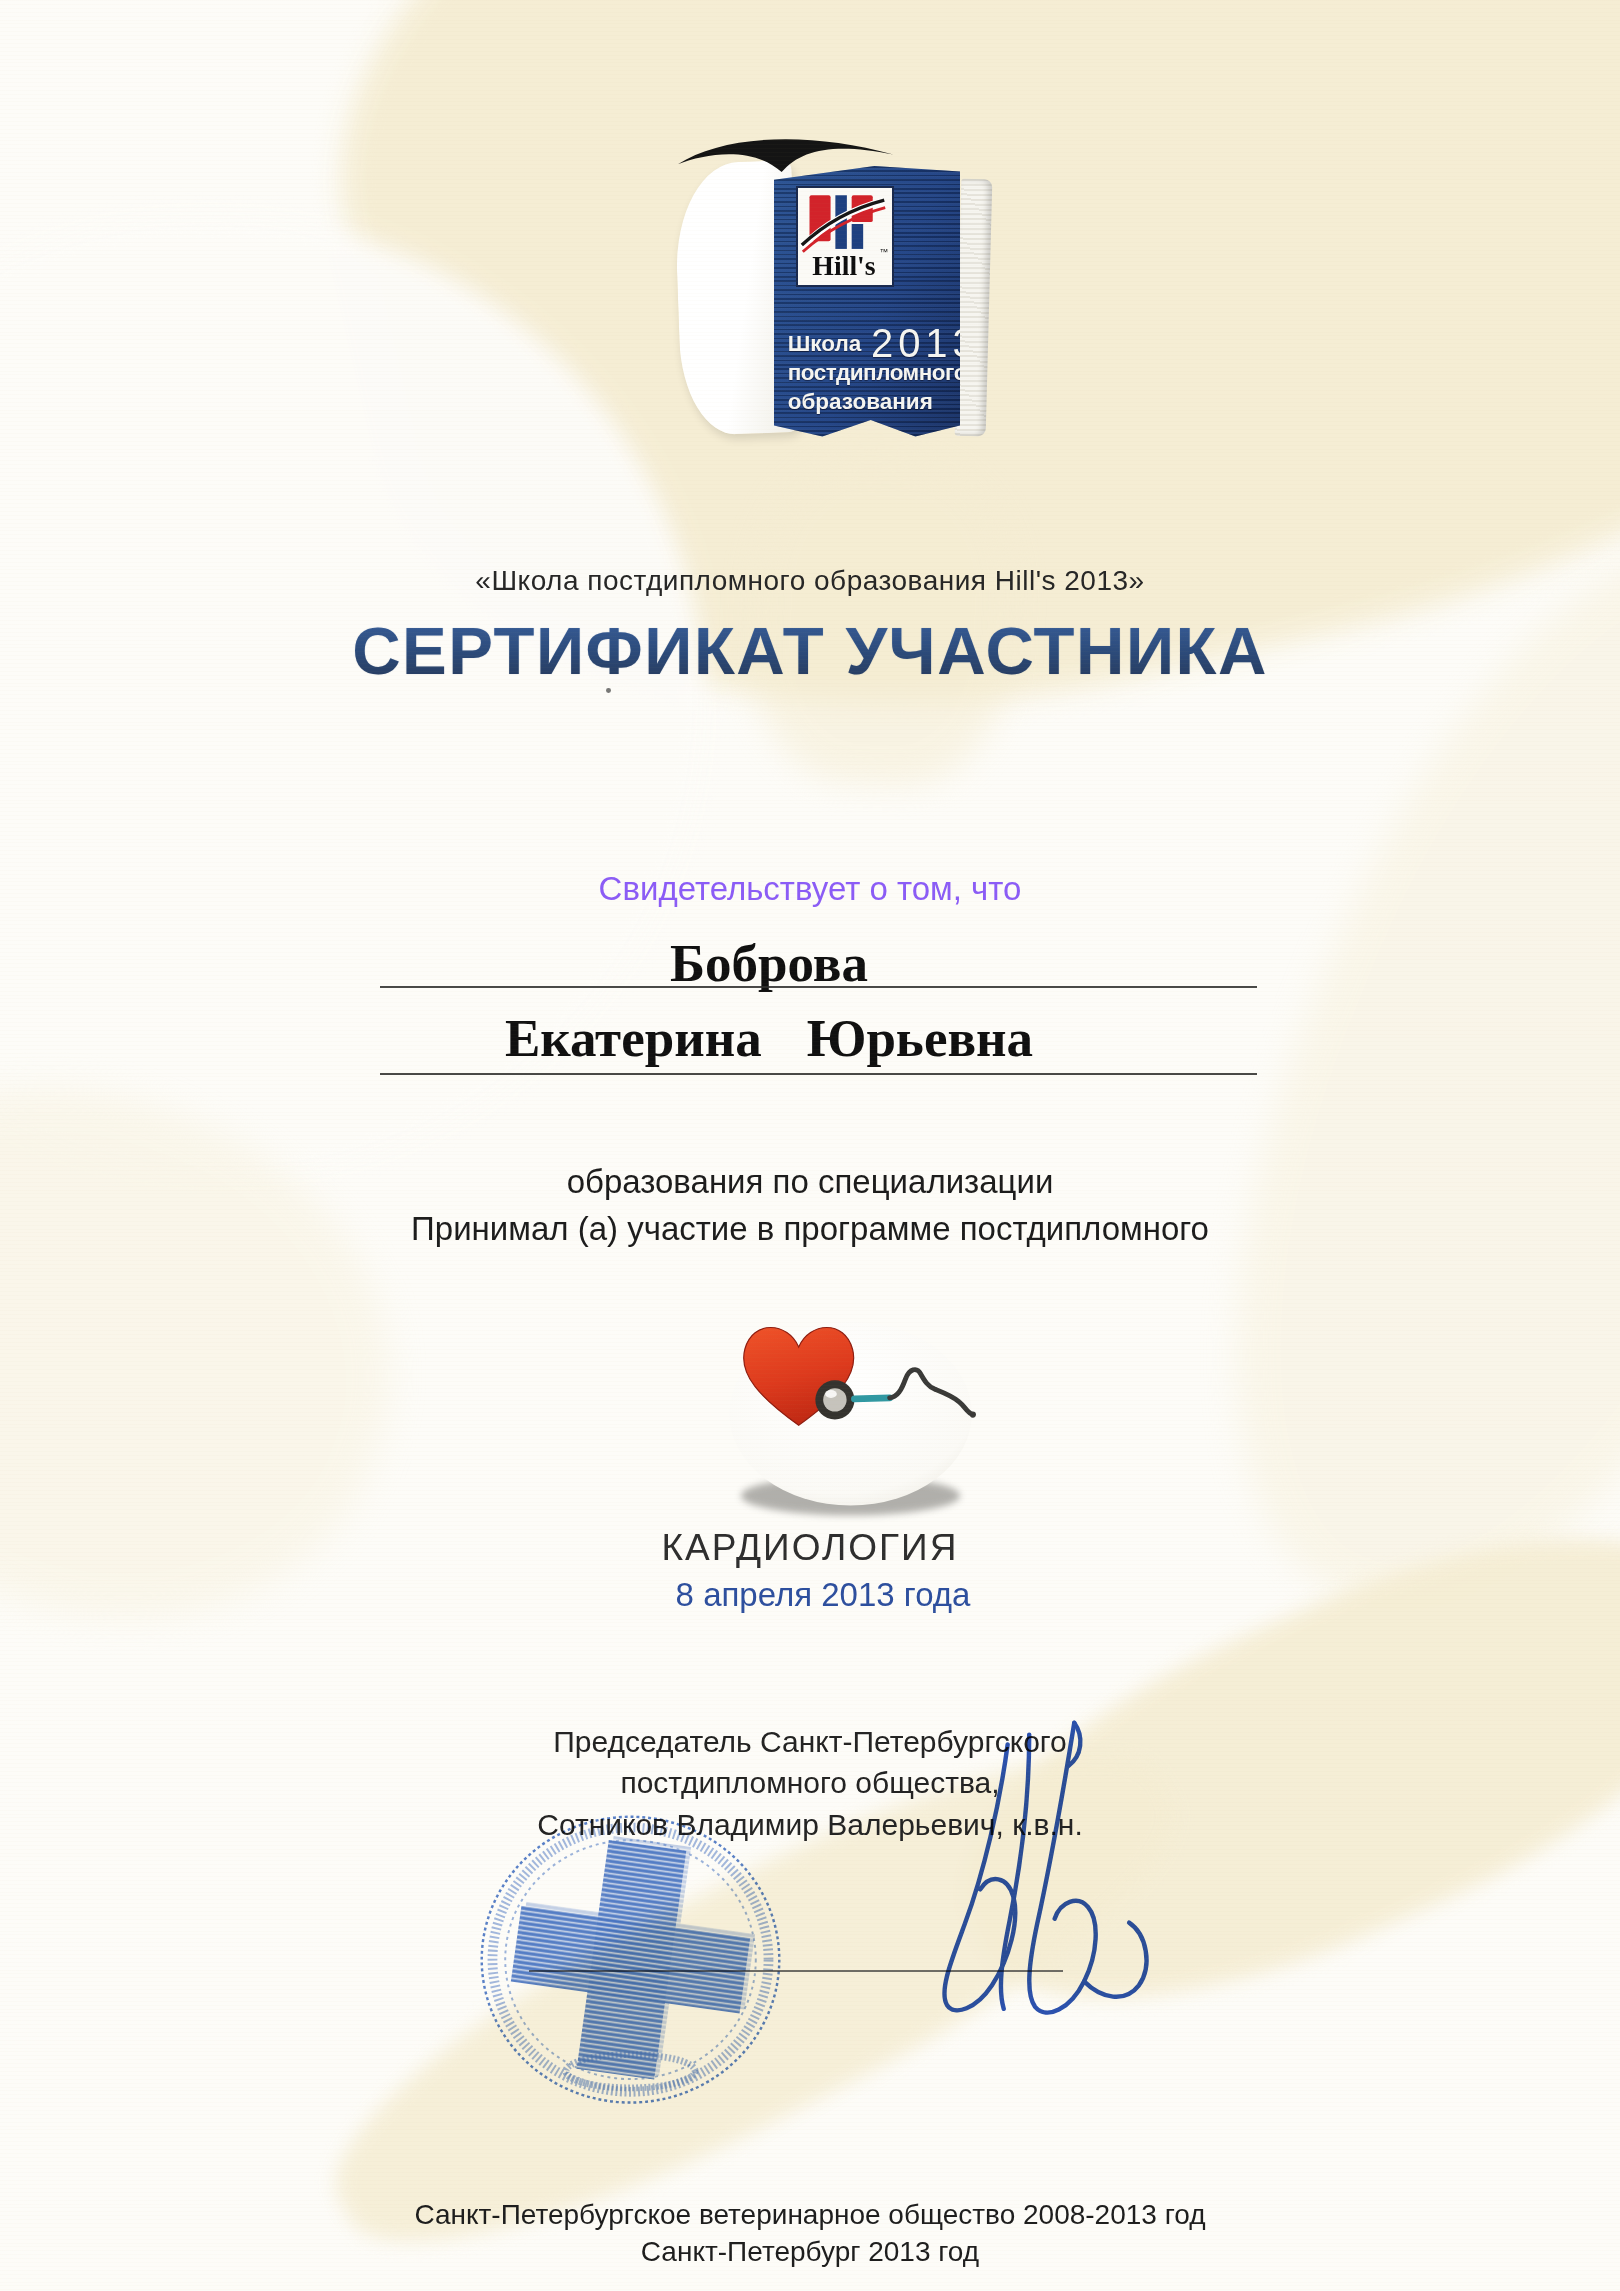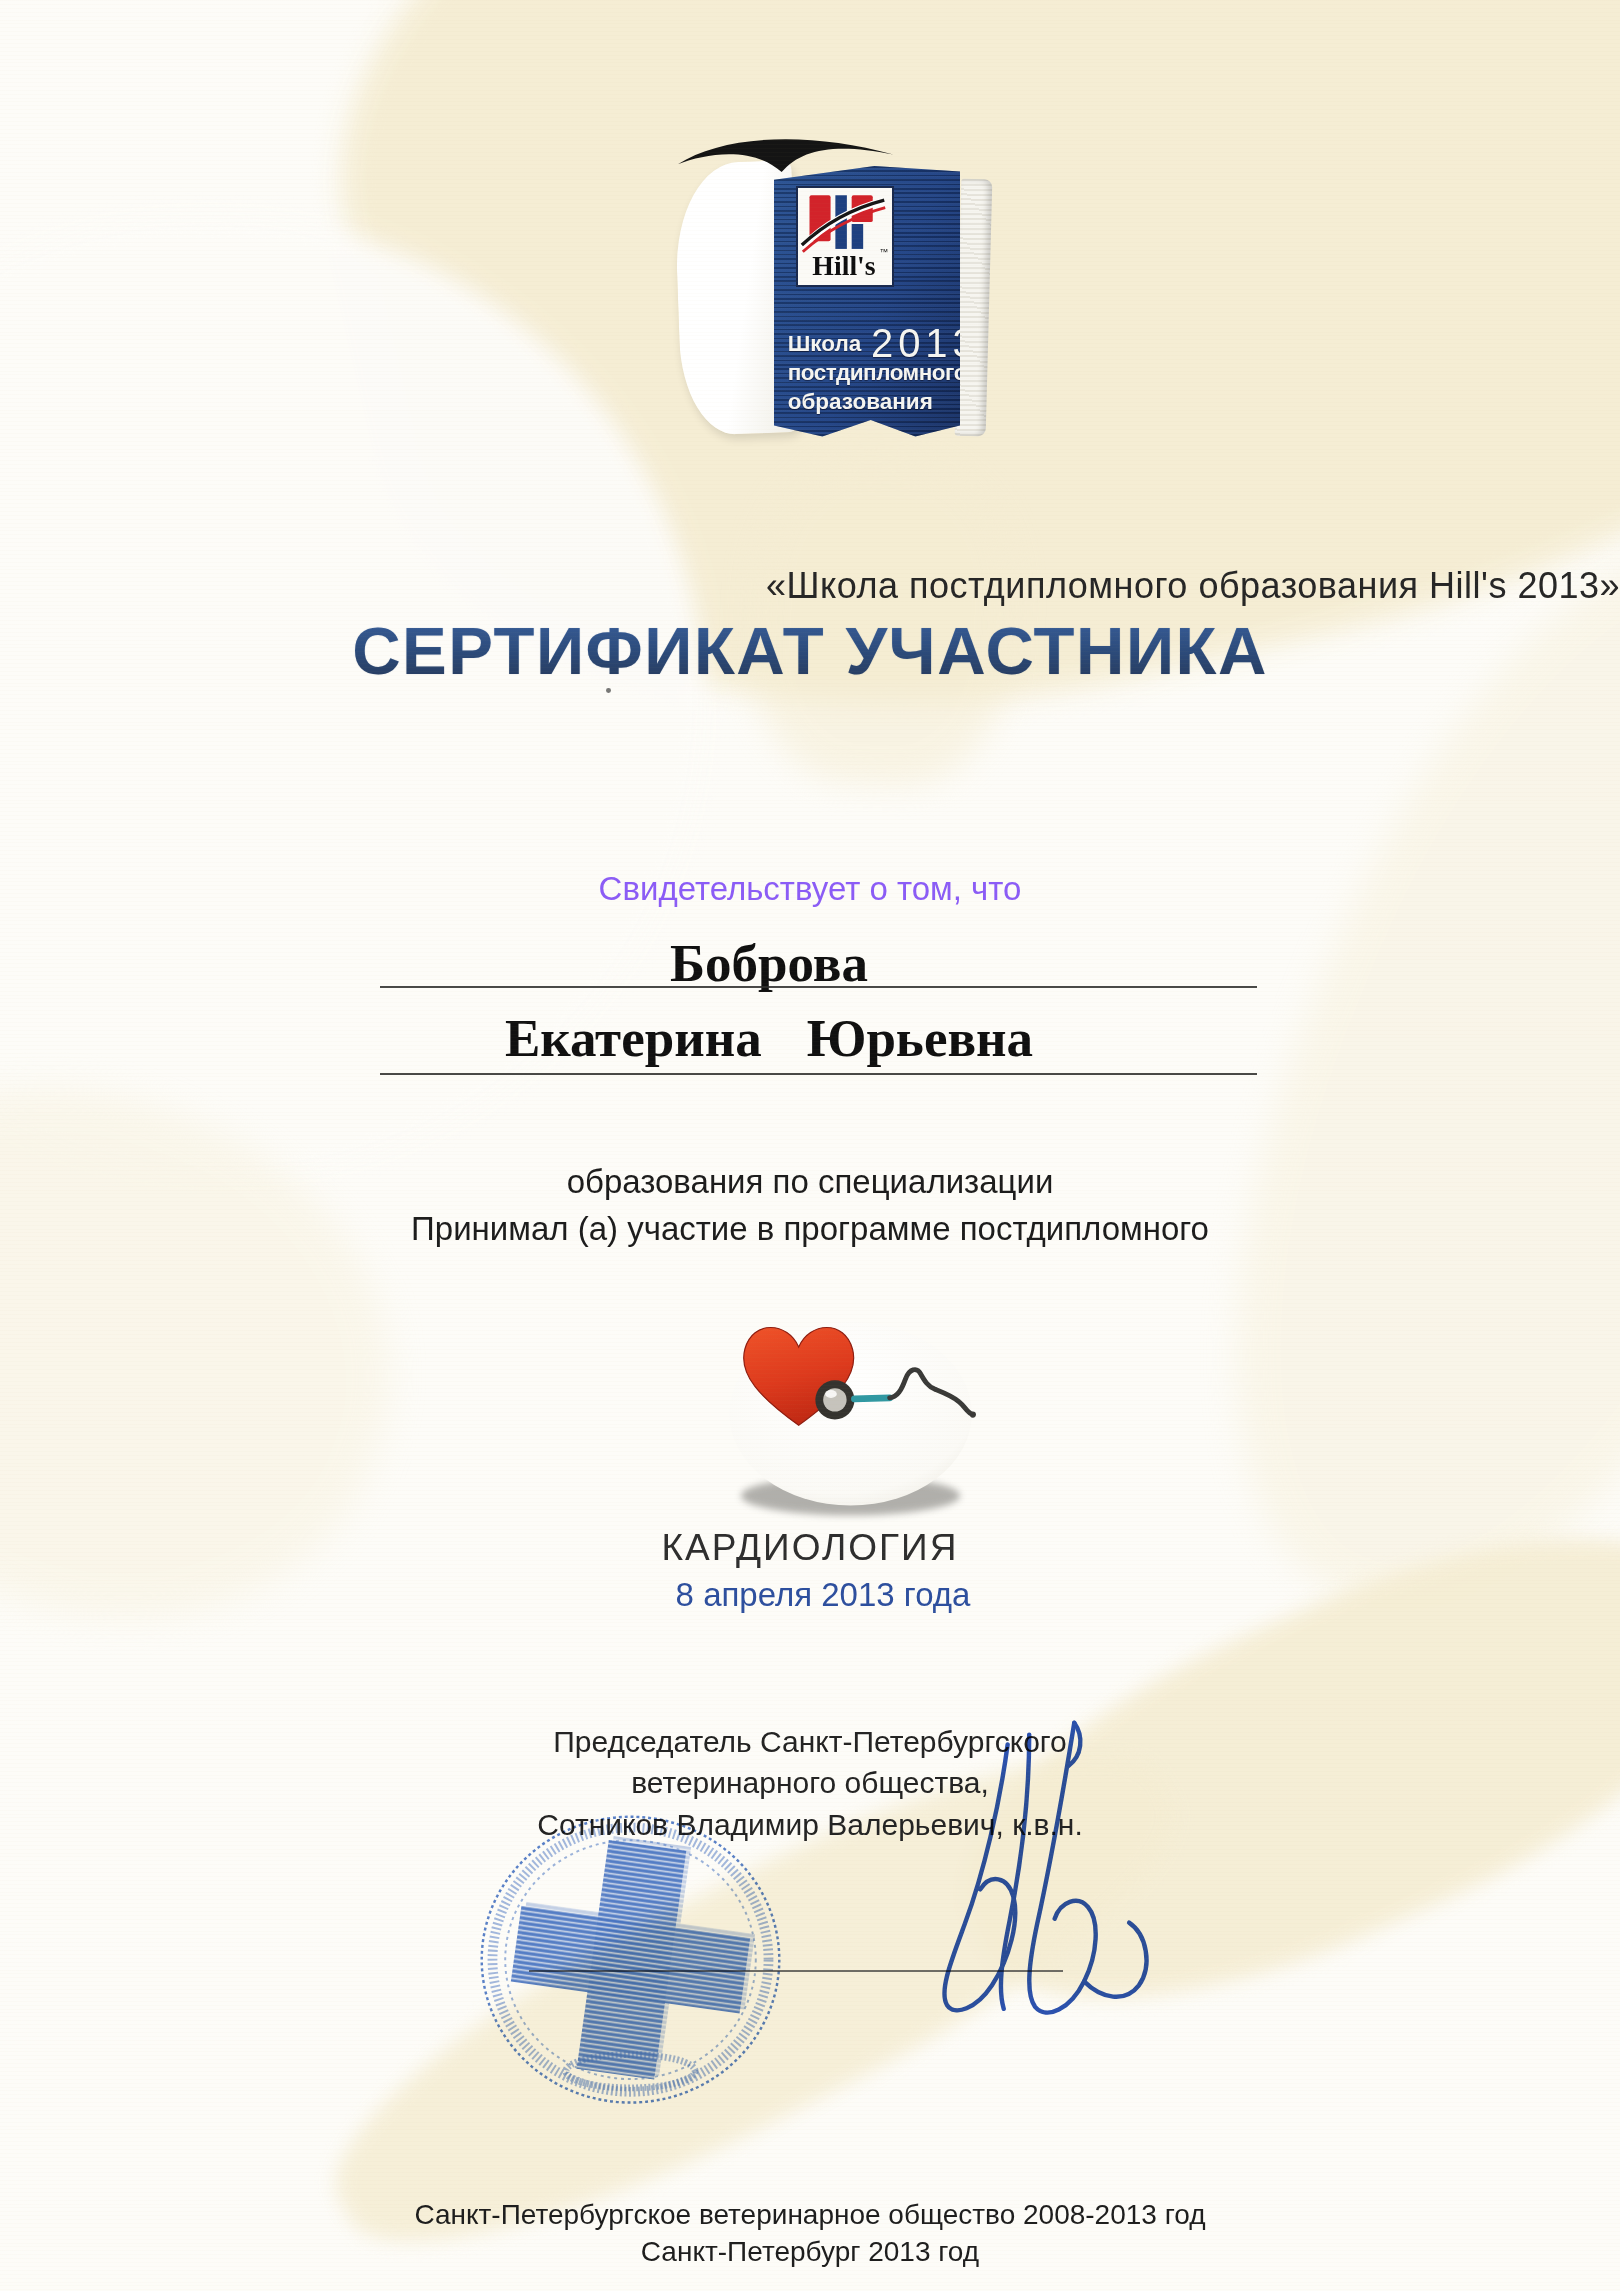--- a/index.html
+++ b/index.html
@@ -21,21 +21,21 @@
   .bg-left-band{left:-216px;top:1098px;width:608px;height:510px;background:#f5edd3;
     border-radius:48%;transform:rotate(20deg);filter:blur(17.6px);opacity:.35;}
   .bg-bottom-band{left:294px;top:1882px;width:921px;height:235px;background:#f5edd3;
     border-radius:45%;transform:rotate(-27deg);filter:blur(9.8px);opacity:.85;}
   .bg-sig-band{left:941px;top:1607px;width:804px;height:323px;background:#f5edd3;
     border-radius:45%;transform:rotate(-24deg);filter:blur(9.8px);opacity:.9;}
   .texture{position:absolute;inset:0;pointer-events:none;opacity:.55;
     background:repeating-linear-gradient(180deg,rgba(185,165,115,.05) 0 1px,transparent 1px 3.9px);}
   
   .row{position:absolute;left:0;width:1620px;text-align:center;}
-  .subtitle{top:565px;font-size:36px;color:#262626;letter-spacing:0.5px;text-align:right;}
+  .subtitle{top:565px;font-size:28px;color:#262626;letter-spacing:0.5px;}
   .title{top:612px;font-size:67px;font-weight:bold;letter-spacing:1.5px;
     background:linear-gradient(180deg,#4a7cc6 0%,#35598c 52%,#2a3a55 100%);
     -webkit-background-clip:text;background-clip:text;color:#33598f;-webkit-text-fill-color:transparent;
     text-shadow:0 0 1px rgba(30,50,90,.35);}
   .scan-dot{position:absolute;left:606px;top:688px;width:4.9px;height:4.9px;border-radius:50%;
     background:#555;opacity:.8;}
   .certifies{top:870px;font-size:33px;color:#8b5cf6;}
   .name-row{font-family:"Liberation Serif",serif;font-weight:bold;color:#101010;
     transform:translateX(-41px);}
   .last-name{top:933px;font-size:53px;}
@@ -166,21 +166,21 @@
     <path d="M172 97 L208 96" stroke="#2f98a2" stroke-width="7" stroke-linecap="round"></path>
     <path d="M208 96 C216 95 220 88 224 77 C228 66 236 64 240 72 C244 79 247 84 254 87 C264 91 272 94 279 100 C284 104 287 110 291 112" stroke="#3a3a38" stroke-width="5" fill="none" stroke-linecap="round"></path>
     <circle cx="293" cy="113" r="3.2" fill="#3a3a38"></circle>
   </svg>
 
   <div class="row specialization">КАРДИОЛОГИЯ</div>
   <div class="row date">8 апреля 2013 года</div>
 
   <div class="row signer">
     <div>Председатель Санкт-Петербургского</div>
-    <div>ветеринарного общества,</div>
+    <div>постдипломного общества,</div>
     <div>Сотников Владимир Валерьевич, к.в.н.</div>
   </div>
 
   <div class="sig-line"></div>
 
   <svg class="stamp" width="323" height="323" viewBox="0 0 330 330">
     <defs>
       <pattern id="stampLines" width="5" height="5" patternUnits="userSpaceOnUse">
         <rect width="5" height="5" fill="#2f62c0" opacity=".9"></rect>
         <rect y="2.8" width="5" height="1.7" fill="#ffffff" opacity=".7"></rect>

